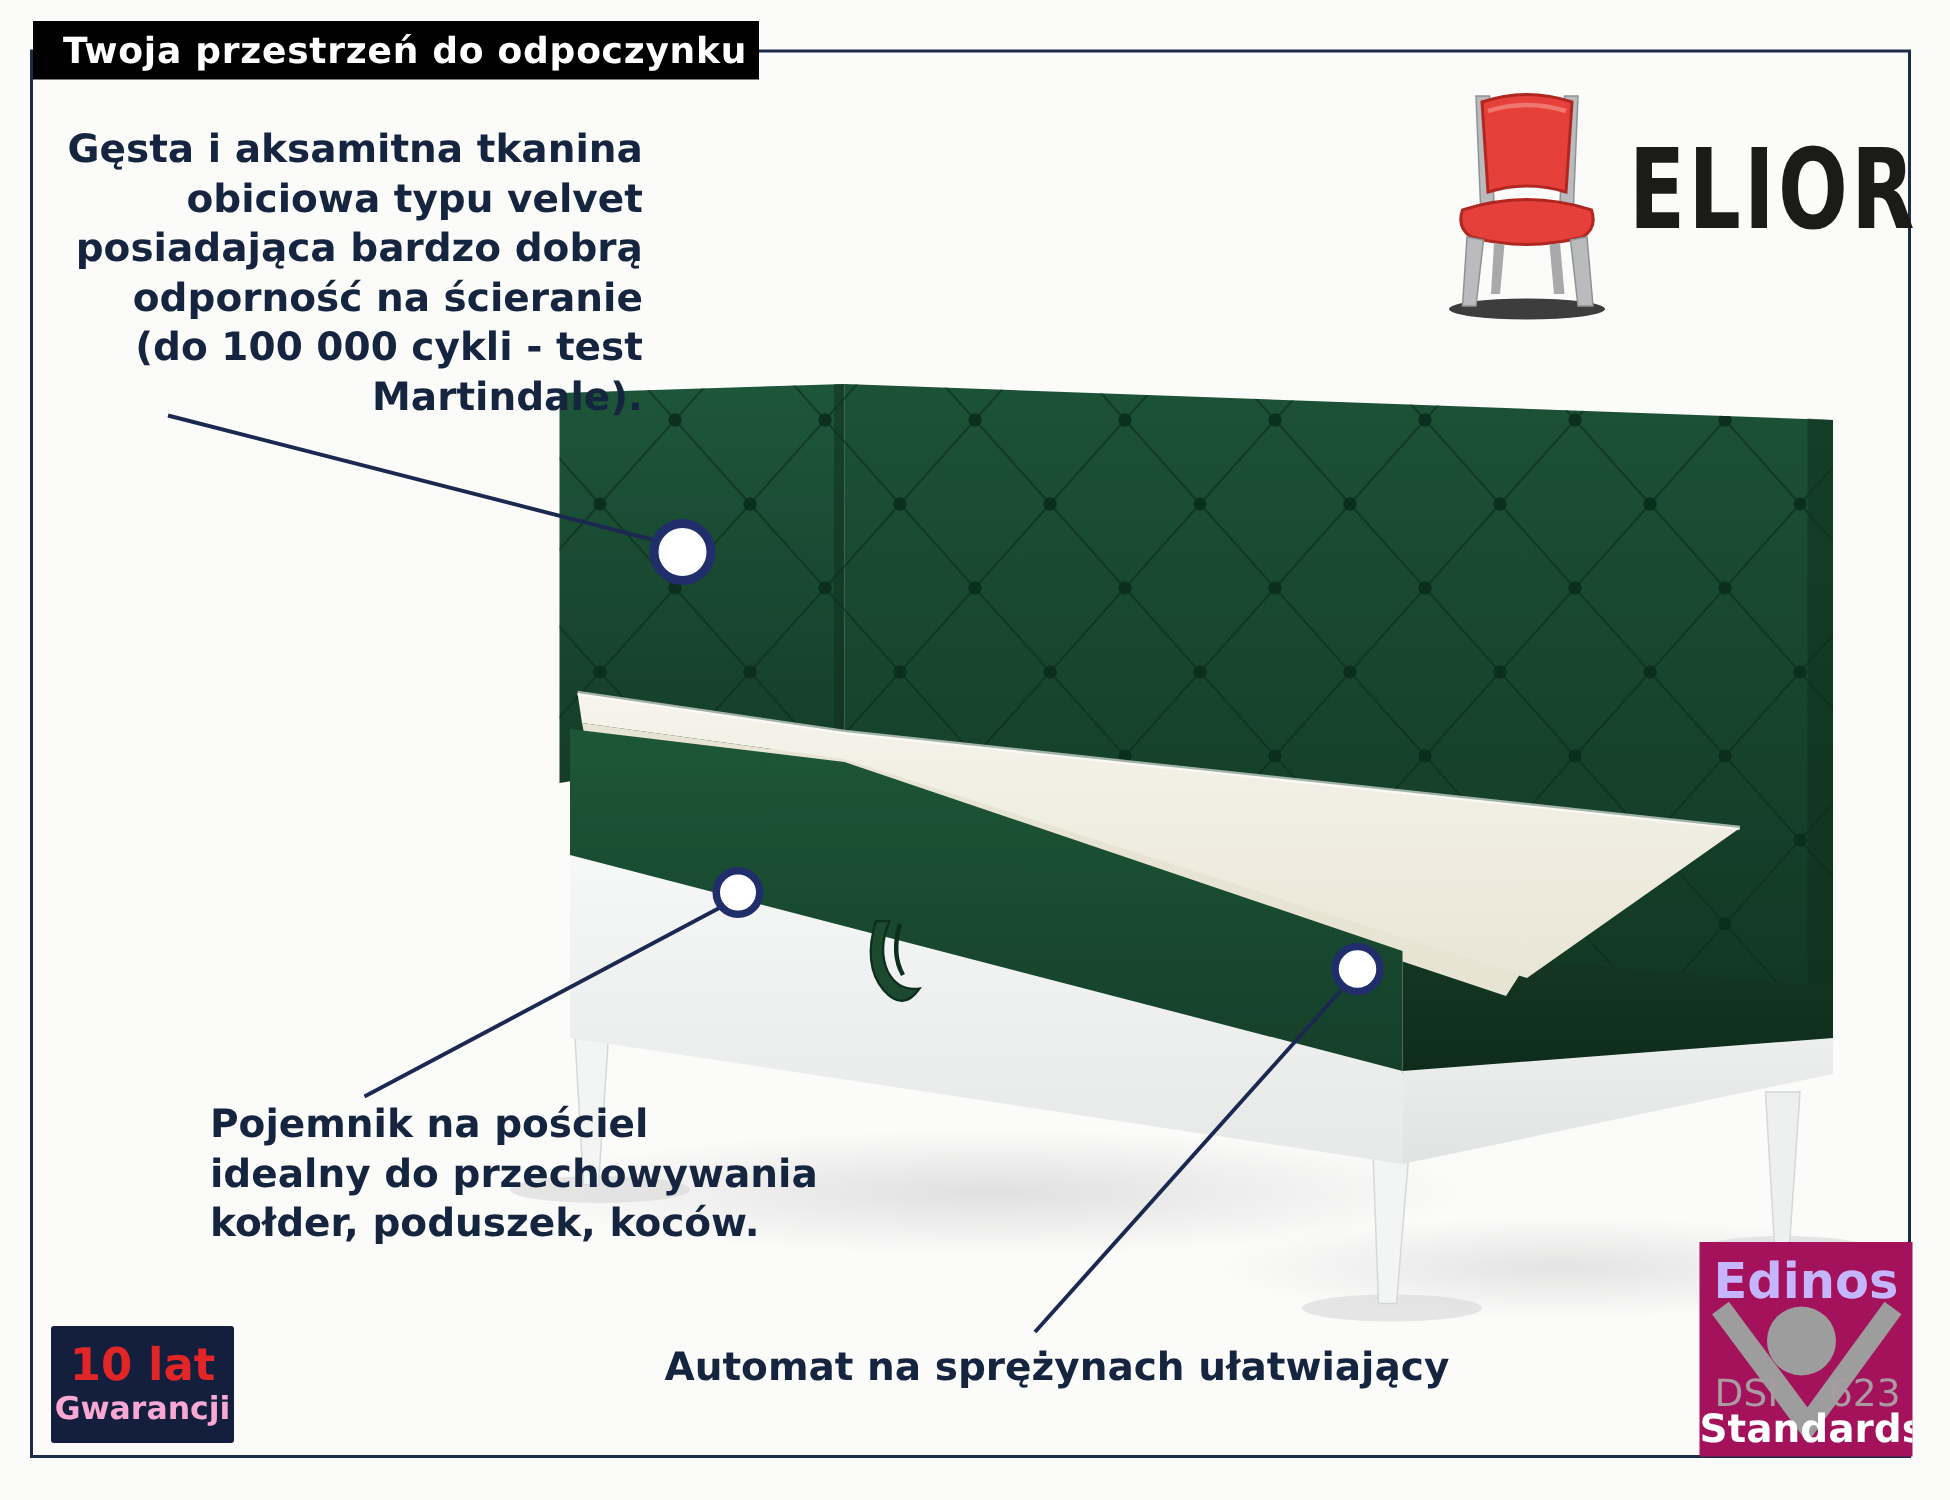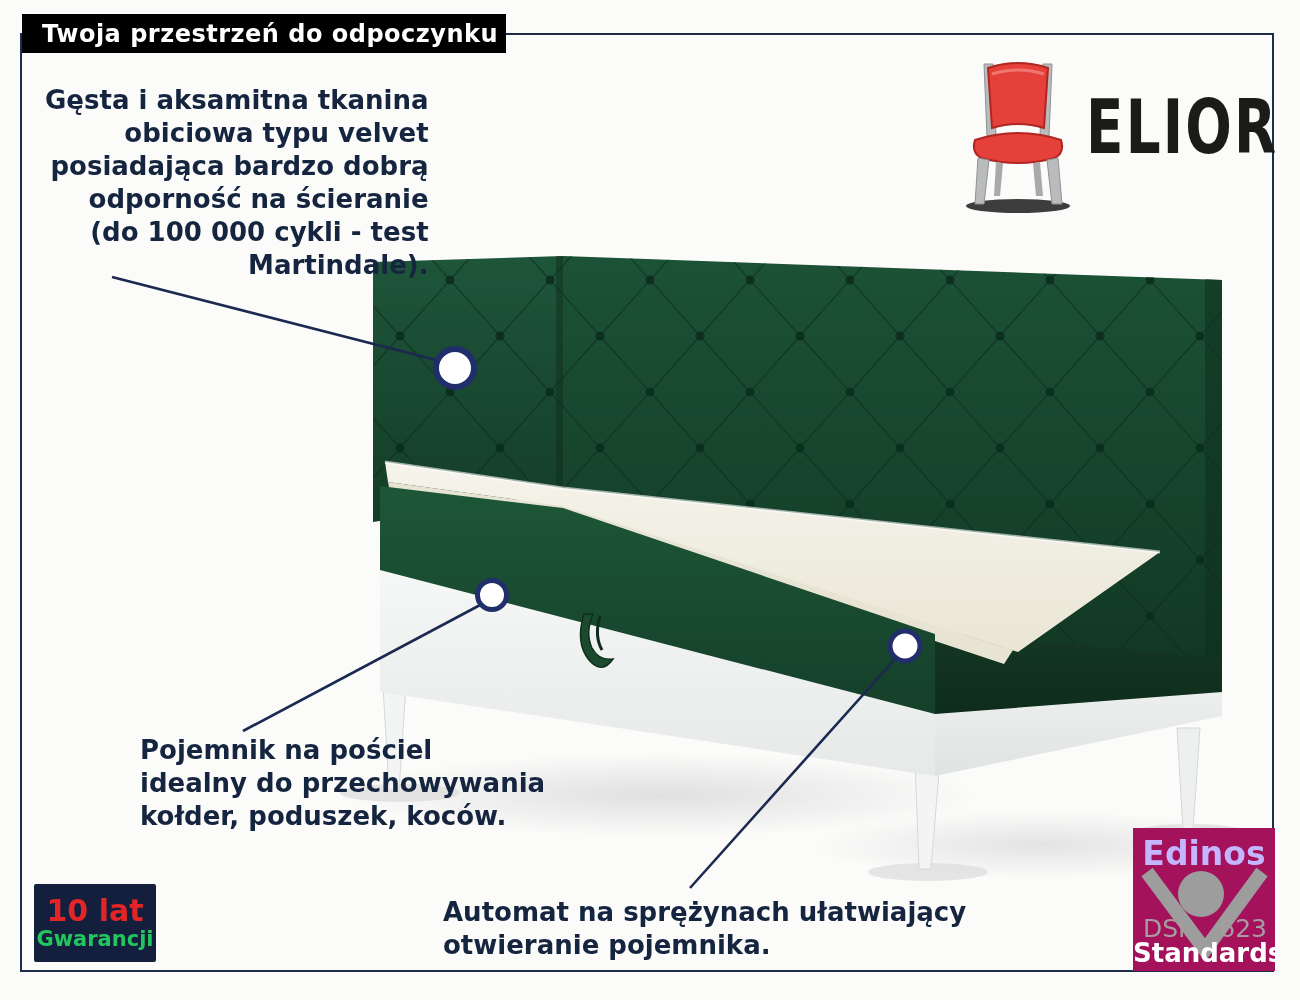--- a/index.html
+++ b/index.html
@@ -29,21 +29,21 @@
   .eliortext{
     position:absolute;left:1086px;top:84px;color:#1b1b19;font-weight:bold;
     font-size:74px;letter-spacing:3px;transform:scaleX(.74);transform-origin:left top;
     font-family:"DejaVu Sans", sans-serif;white-space:nowrap;
   }
   .warranty{
     position:absolute;left:34px;top:884px;width:122px;height:78px;border-radius:2px;
     background:#131f3c;display:flex;flex-direction:column;align-items:center;justify-content:center;
   }
   .warranty .l1{color:#e22628;font-weight:bold;font-size:30px;line-height:32px;}
-  .warranty .l2{color:#22c55e;font-weight:bold;font-size:21px;line-height:24px;}
+  .warranty .l2{color:#f9a8d4;font-weight:bold;font-size:21px;line-height:24px;}
   .edinos{
     position:absolute;left:1133px;top:828px;width:142px;height:143px;background:#a3125b;
     overflow:hidden;
   }
   .edinos .brand{
     position:absolute;left:0;top:6px;width:142px;text-align:center;color:#c4b5fd;
     font-weight:bold;font-size:33px;
   }
   .edinos .dsi{
     position:absolute;left:10px;top:86px;color:#a89ba2;font-size:25px;font-weight:normal;
@@ -197,21 +197,20 @@
   </div>
 
   <div class="callout-text storage-text">
     <div>Pojemnik na pościel</div>
     <div>idealny do przechowywania</div>
     <div>kołder, poduszek, koców.</div>
   </div>
 
   <div class="callout-text mechanism-text">
     <div>Automat na sprężynach ułatwiający</div>
-    <div>otwieranie pojemnika.</div>
   </div>
 
   <div class="eliortext">ELIOR</div>
 
   <div class="warranty">
     <div class="l1">10 lat</div>
     <div class="l2">Gwarancji</div>
   </div>
 
   <div class="edinos">

